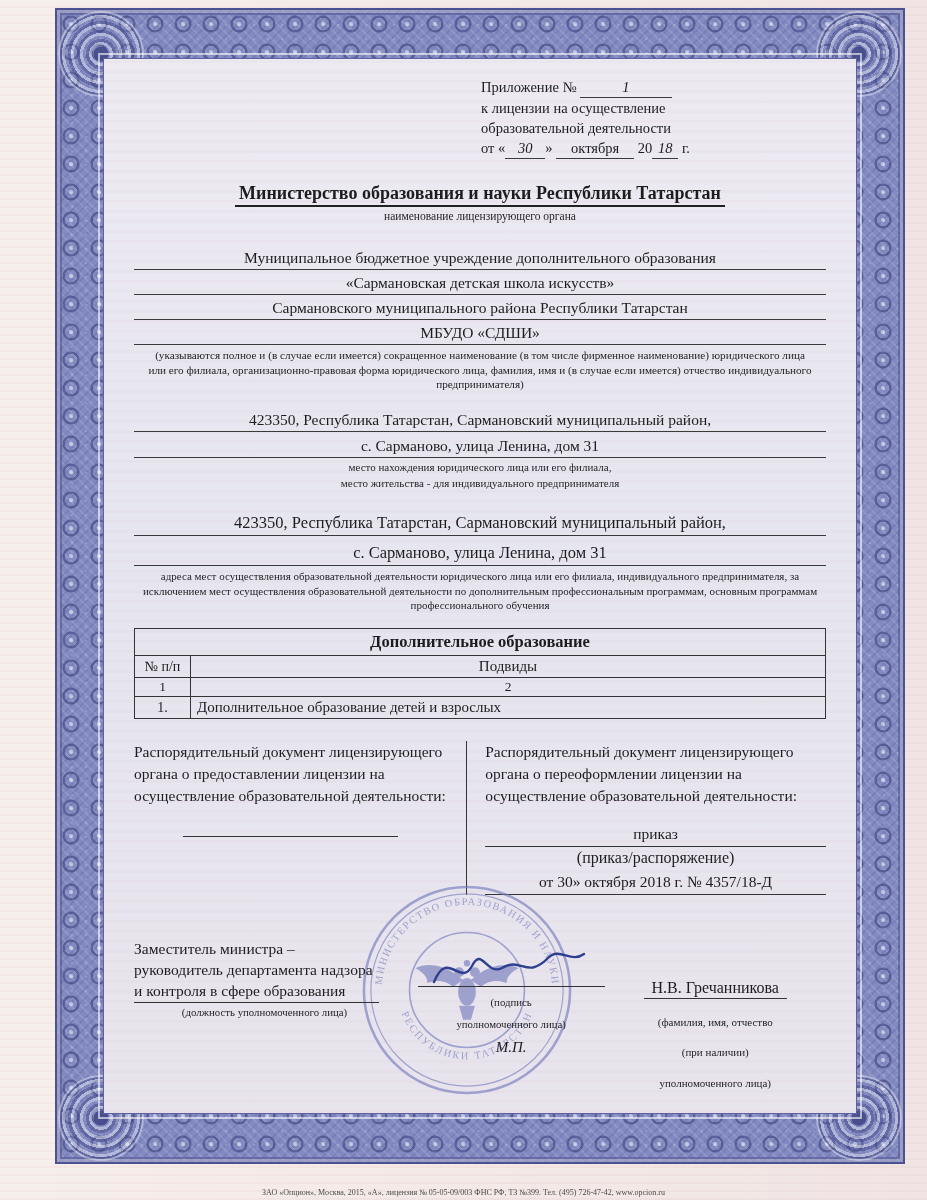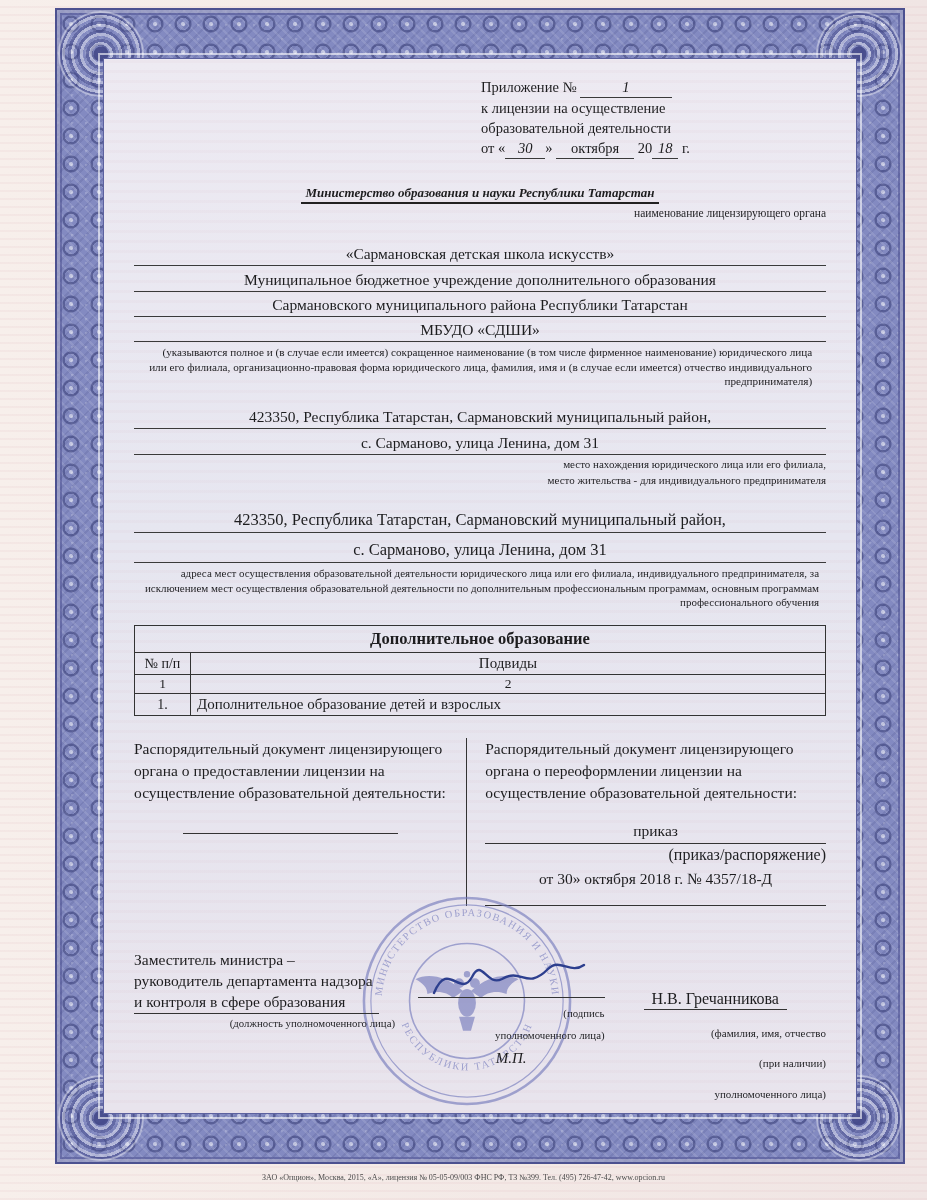--- a/index.html
+++ b/index.html
@@ -45,35 +45,35 @@
     padding:14px 30px 10px;
     background:
       repeating-linear-gradient(0deg, rgba(205,150,165,0.06) 0 3px, rgba(255,255,255,0) 3px 10px),
       linear-gradient(180deg,#edeaf2 0%,#e6e6f0 45%,#e8e4ed 100%);
     border:1.5px solid #5c619f;
     outline:2px solid rgba(255,255,255,0.6);
     outline-offset:3px;
   }
 
   .uline { display:inline-block; border-bottom:1px solid #3a3a3a; text-align:center; }
-  .caption { font-size:11px; line-height:1.3; text-align:right; color:#1f1f22; }
+  .caption { font-size:11px; line-height:1.3; text-align:center; color:#1f1f22; }
   .handw { font-style:italic; }
 
   
   .hdr { width:345px; margin:4px 0 0 auto; font-size:14.5px; line-height:1.38; }
   .hdr .row { white-space:nowrap; }
   .hdr .num1 { min-width:92px; }
   .hdr .day { min-width:40px; }
   .hdr .month { min-width:78px; padding:0 6px; }
   .hdr .yearfill { min-width:26px; }
   .hdr .licno { min-width:104px; text-align:left; padding-left:8px; }
 
   
   .authority { text-align:center; margin-top:24px; }
-  .authority-name { display:inline-block; font-weight:700; font-size:13px; border-bottom:2px solid #222; padding:0 4px 1px;font-style:italic; }
+  .authority-name { display:inline-block; font-weight:700; font-size:18px; border-bottom:2px solid #222; padding:0 4px 1px; }
   .authority .caption { margin-top:2px; font-size:11.5px; }
 
   
   .form-line { border-bottom:1px solid #3a3a3a; text-align:center; padding:5px 0 2px; font-size:15.5px; }
   .org { margin-top:20px; }
   .org .form-line.small-gap { padding-top:4px; }
   .org .caption { margin-top:3px; width:96%; margin-left:auto; margin-right:auto; font-size:11.2px; }
 
   .loc { margin-top:14px; }
   .loc .form-line { font-size:15.5px; }
@@ -90,21 +90,21 @@
   .col-num { width:56px; text-align:center; font-size:14px; line-height:1.15; }
   .col-val { font-size:15px; }
   .idx { font-size:13.5px; text-align:center; padding:1px 4px !important; }
 
   
   .orders { display:flex; margin-top:22px; font-size:15.5px; line-height:1.42; }
   .orders .left  { width:48%; padding-right:20px; }
   .orders .right { width:52%; border-left:1.5px solid #333; padding-left:18px; }
   .blank-line { width:215px; border-bottom:1px solid #333; height:26px; margin:4px auto 0; }
   .order-value  { border-bottom:1px solid #333; text-align:center; margin-top:16px; padding-bottom:1px; }
-  .order-detail { border-bottom:1px solid #333; text-align:center; margin-top:2px; padding-bottom:15px; }
+  .order-detail { border-bottom:1px solid #333; text-align:center; margin-top:2px; padding-bottom:1px; }
   .orders .caption { font-size:16px; margin-top:1px; }
 
   
   .sig { display:flex; position:relative; margin-top:44px; }
   .sig-left { width:41%; font-size:15.5px; line-height:1.35; position:relative; z-index:1; }
   .sig-left .ul3 { display:inline-block; border-bottom:1px solid #333; padding-right:34px; }
   .sig-left .caption { font-size:10.8px; margin-top:2px; width:92%; }
   .sig-mid { width:27%; text-align:center; position:relative; z-index:2; }
   .sign-line { height:48px; border-bottom:1px solid #333; position:relative; }
   .sign-svg { position:absolute; left:6px; bottom:-8px; width:168px; height:52px; }
@@ -114,21 +114,21 @@
   .sig-name { display:inline-block; border-bottom:1px solid #333; font-size:16px; padding:0 8px 1px; }
   .sig-right .caption { font-size:11px; margin-top:16px; }
 
   .stamp { position:absolute; left:224px; top:-58px; width:218px; height:218px; color:#7278bb; opacity:0.62; z-index:0; }
   .stamp text { font-family:"Liberation Serif",serif; }
 
   
   .serial { display:flex; justify-content:space-between; align-items:baseline; margin-top:64px; padding:0 14px; }
   .serial .val, .serial .num { font-family:"DejaVu Sans Mono",monospace; font-weight:700; font-size:17.5px; letter-spacing:2.5px; color:#1b1b20; }
 
-  .print-line { position:absolute; left:0; right:0; bottom:18px; text-align:center; font-size:8px; color:#4a4a4a; font-family:"Liberation Serif",serif; }
+  .print-line { position:absolute; left:0; right:0; bottom:3px; text-align:center; font-size:8px; color:#4a4a4a; font-family:"Liberation Serif",serif; }
 </style>
 </head>
 <body>
 
 <div class="certificate">
   <div class="corner tl"></div>
   <div class="corner tr"></div>
   <div class="corner bl"></div>
   <div class="corner br"></div>
 
@@ -148,22 +148,22 @@
         <span>г.</span>
       </div>
     </div>
 
     <div class="authority">
       <span class="authority-name">Министерство образования и науки Республики Татарстан</span>
       <div class="caption">наименование лицензирующего органа</div>
     </div>
 
     <div class="org">
+      <div class="form-line">Муниципальное бюджетное учреждение дополнительного образования</div>
       <div class="form-line small-gap">«Сармановская детская школа искусств»</div>
-      <div class="form-line">Муниципальное бюджетное учреждение дополнительного образования</div>
       <div class="form-line small-gap">Сармановского муниципального района Республики Татарстан</div>
       <div class="form-line small-gap">МБУДО «СДШИ»</div>
       <div class="caption">(указываются полное и (в случае если имеется) сокращенное наименование (в том числе фирменное наименование) юридического лица или его филиала, организационно-правовая форма юридического лица, фамилия, имя и (в случае если имеется) отчество индивидуального предпринимателя)</div>
     </div>
 
     <div class="loc">
       <div class="form-line">423350, Республика Татарстан, Сармановский муниципальный район,</div>
       <div class="form-line">с. Сарманово, улица Ленина, дом 31</div>
       <div class="caption">место нахождения юридического лица или его филиала,</div>
       <div class="caption">место жительства - для индивидуального предпринимателя</div>

